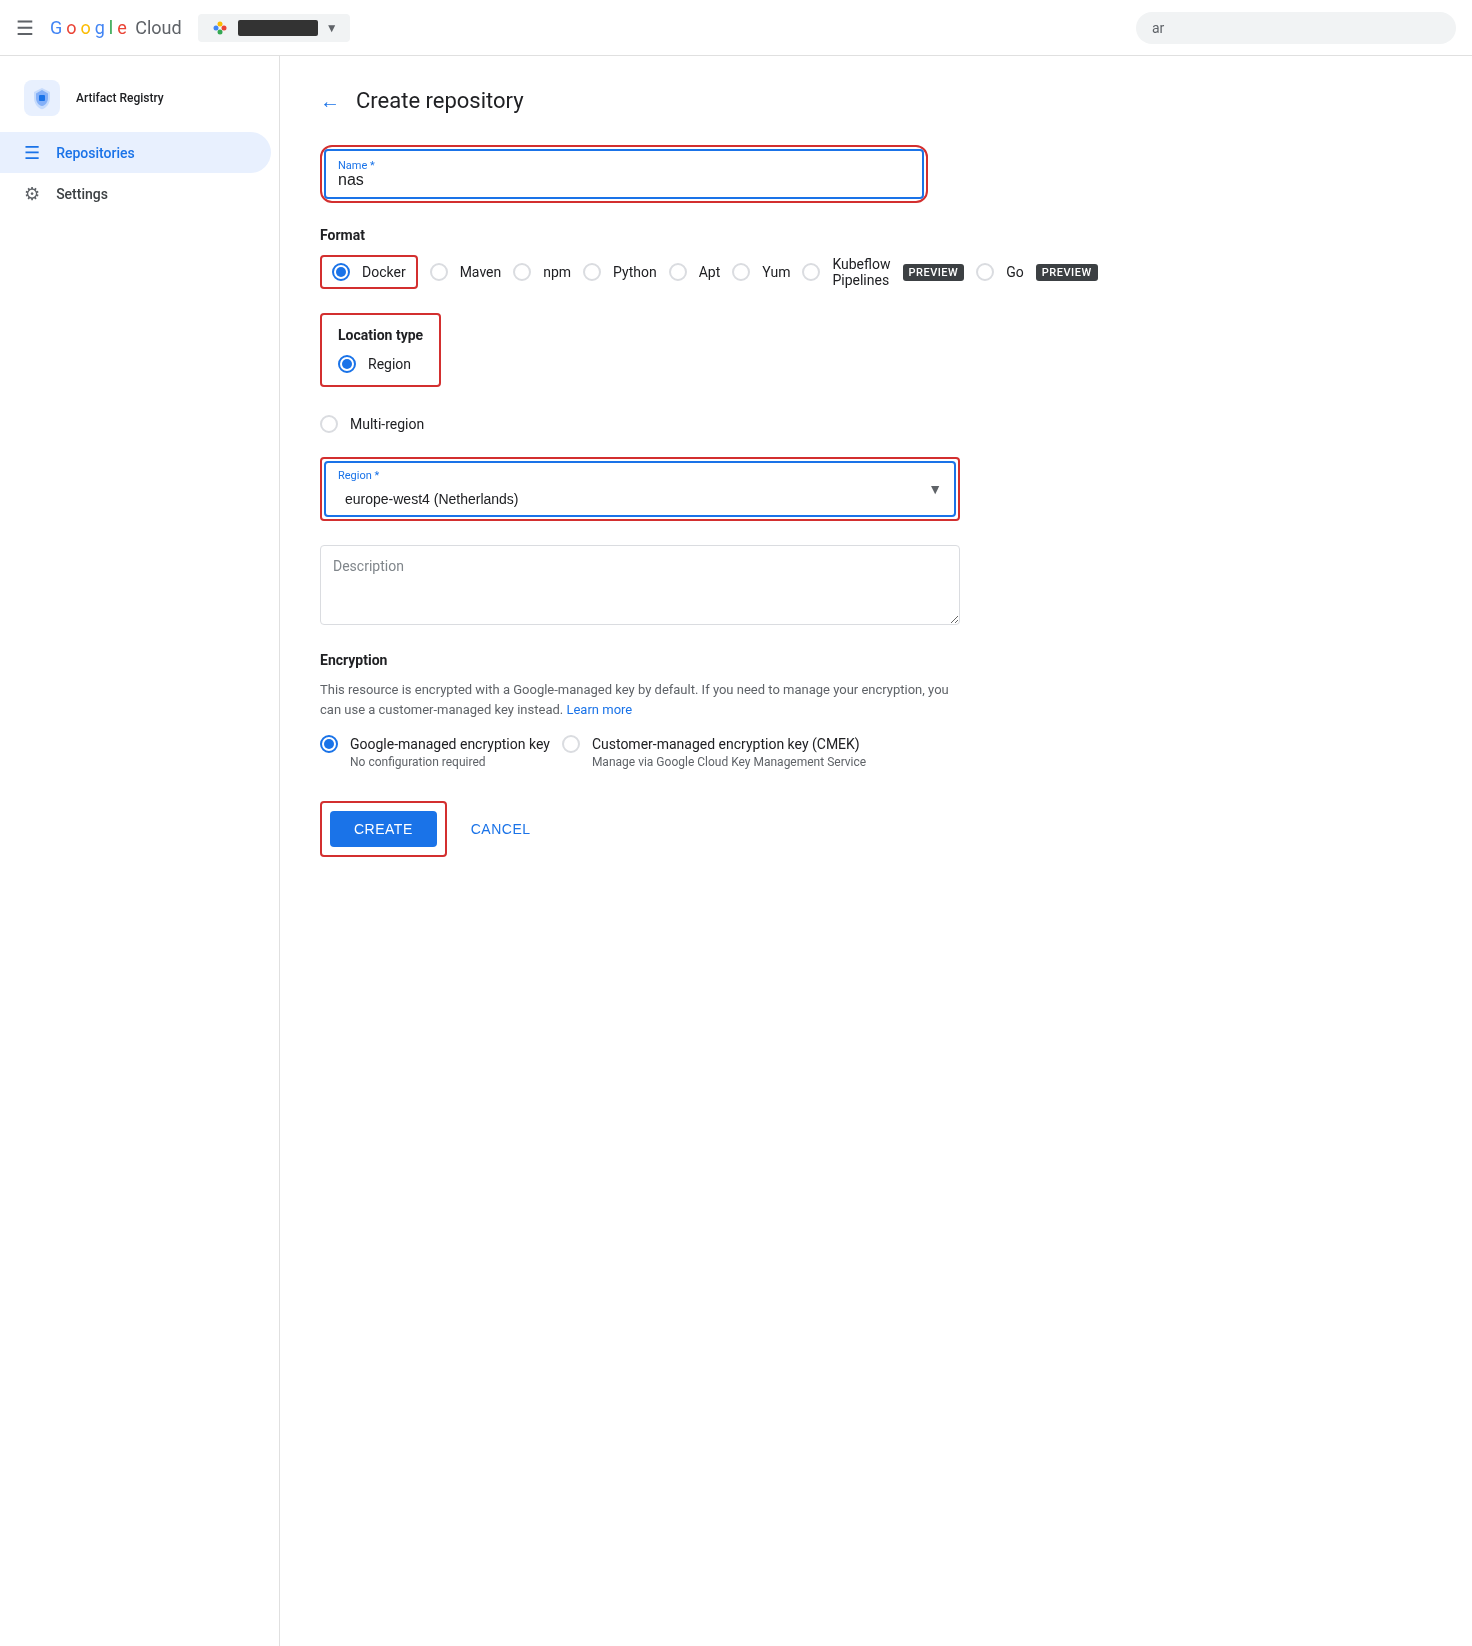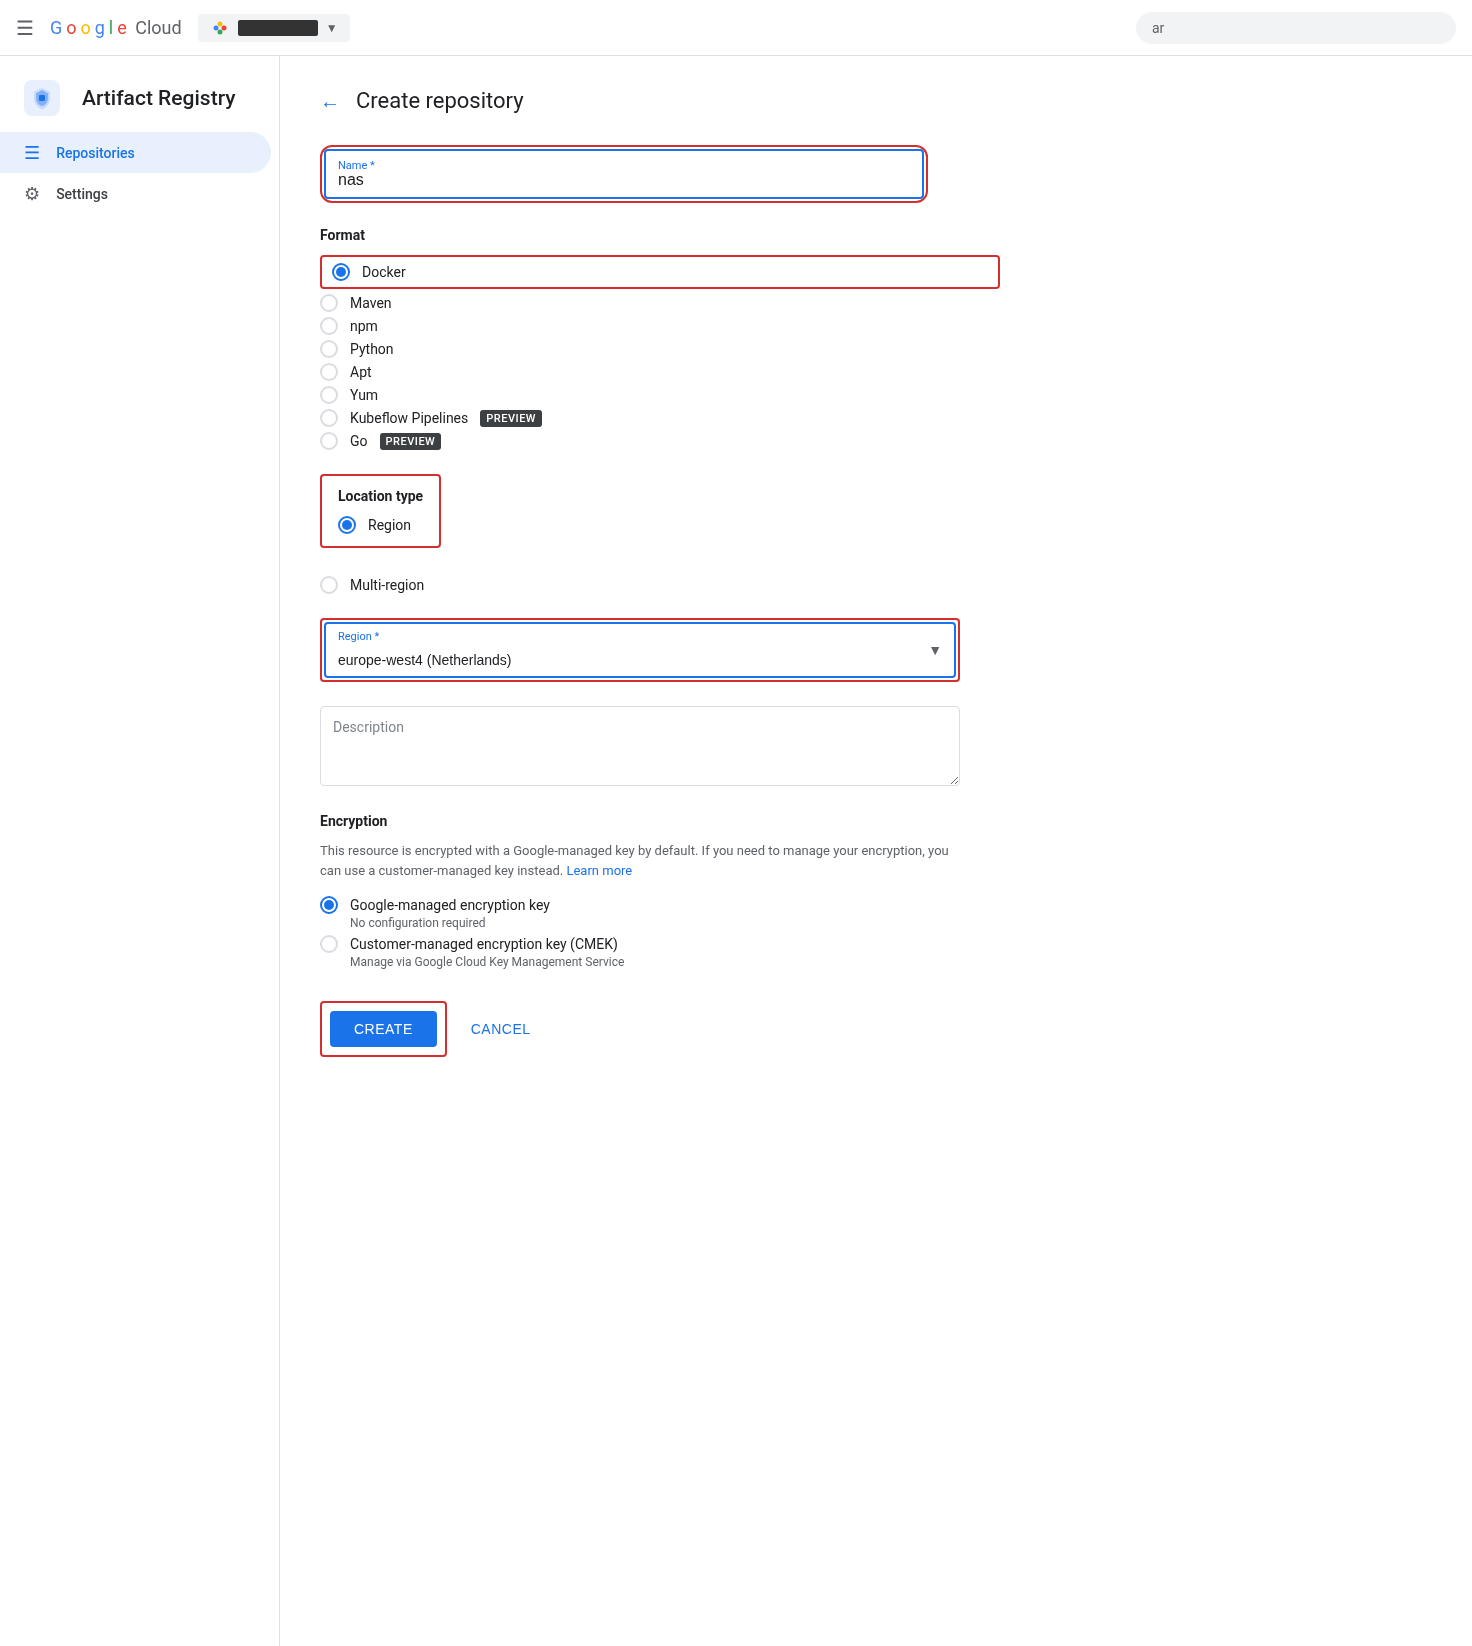--- a/index.html
+++ b/index.html
@@ -75,24 +75,23 @@
       height: 36px;
       background: #e8f0fe;
       border-radius: 8px;
       display: flex;
       align-items: center;
       justify-content: center;
       color: #4285f4;
       font-size: 18px;
     }
     .sidebar-title {
-      font-size: 21px;
+      font-size: 12px;
       font-weight: 500;
       color: #202124;
-      margin-left: 6px;
     }
     .sidebar-item {
       display: flex;
       align-items: center;
       gap: 16px;
       padding: 10px 24px;
       cursor: pointer;
       border-radius: 0 24px 24px 0;
       margin-right: 8px;
     }
@@ -171,21 +170,21 @@
 
     
     .section-label {
       font-size: 14px;
       font-weight: 700;
       color: #202124;
       margin-bottom: 12px;
     }
 
     
-    .radio-group { display: flex; flex-direction: column; gap: 5px; margin-bottom: 24px; }
+    .radio-group { display: flex; flex-direction: row; gap: 12px; margin-bottom: 24px; }
     .radio-item {
       display: flex;
       align-items: center;
       gap: 12px;
       cursor: pointer;
     }
     .radio-item .radio-label { font-size: 14px; color: #202124; }
 
     
     .custom-radio {
@@ -234,21 +233,21 @@
       border: 2px solid #d32f2f;
       border-radius: 4px;
       padding: 2px;
       margin-bottom: 24px;
       max-width: 640px;
     }
     .region-dropdown {
       position: relative;
       border: 2px solid #1a73e8;
       border-radius: 4px;
-      padding: 16px 12px 8px;
+      padding: 16px 19px 8px;
       width: 100%;
     }
     .region-dropdown .field-label {
       position: absolute;
       top: 6px;
       left: 12px;
       font-size: 11px;
       color: #1a73e8;
     }
     .region-dropdown select {

